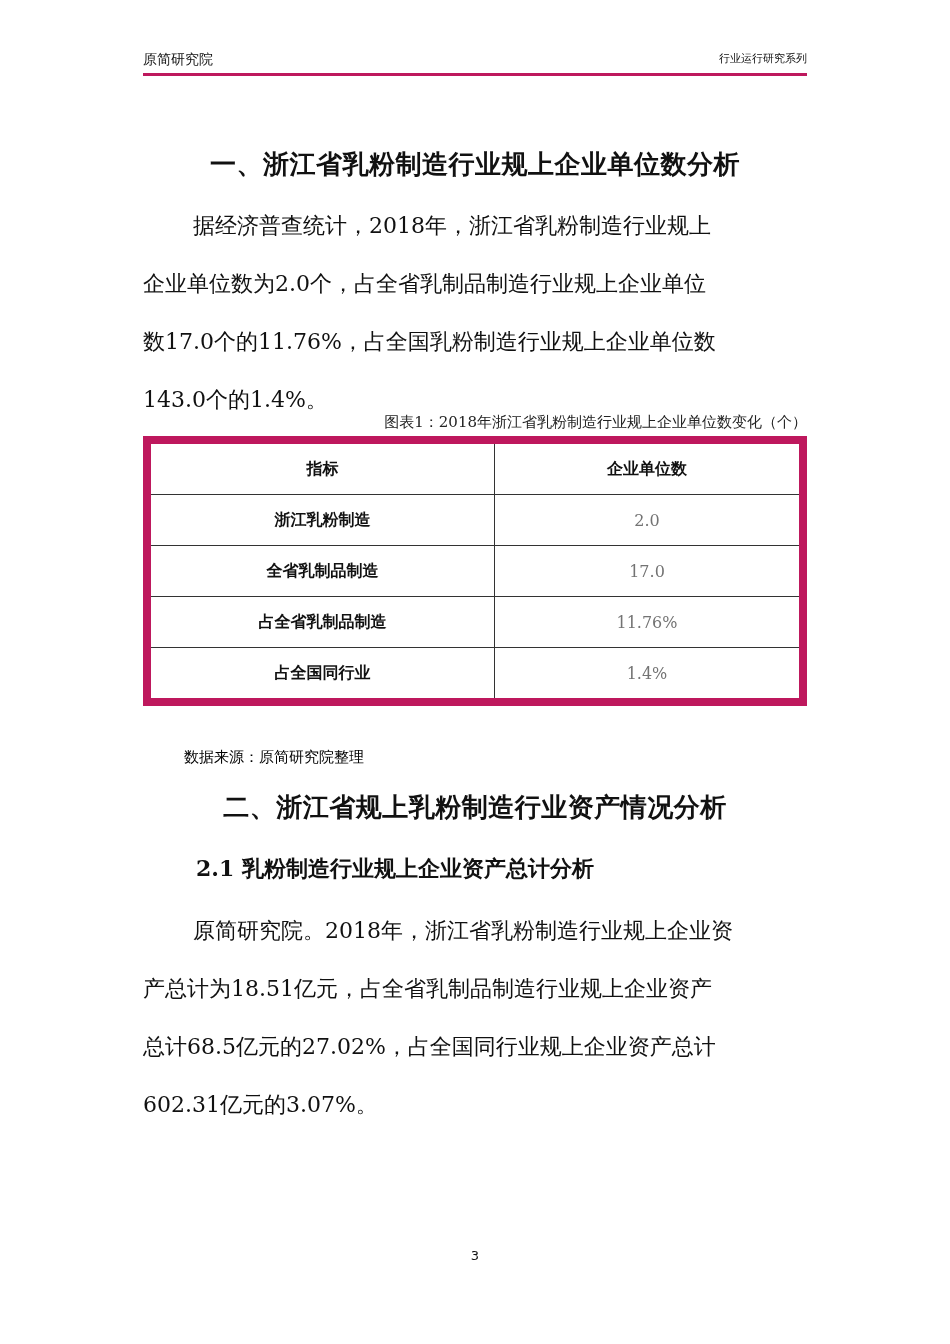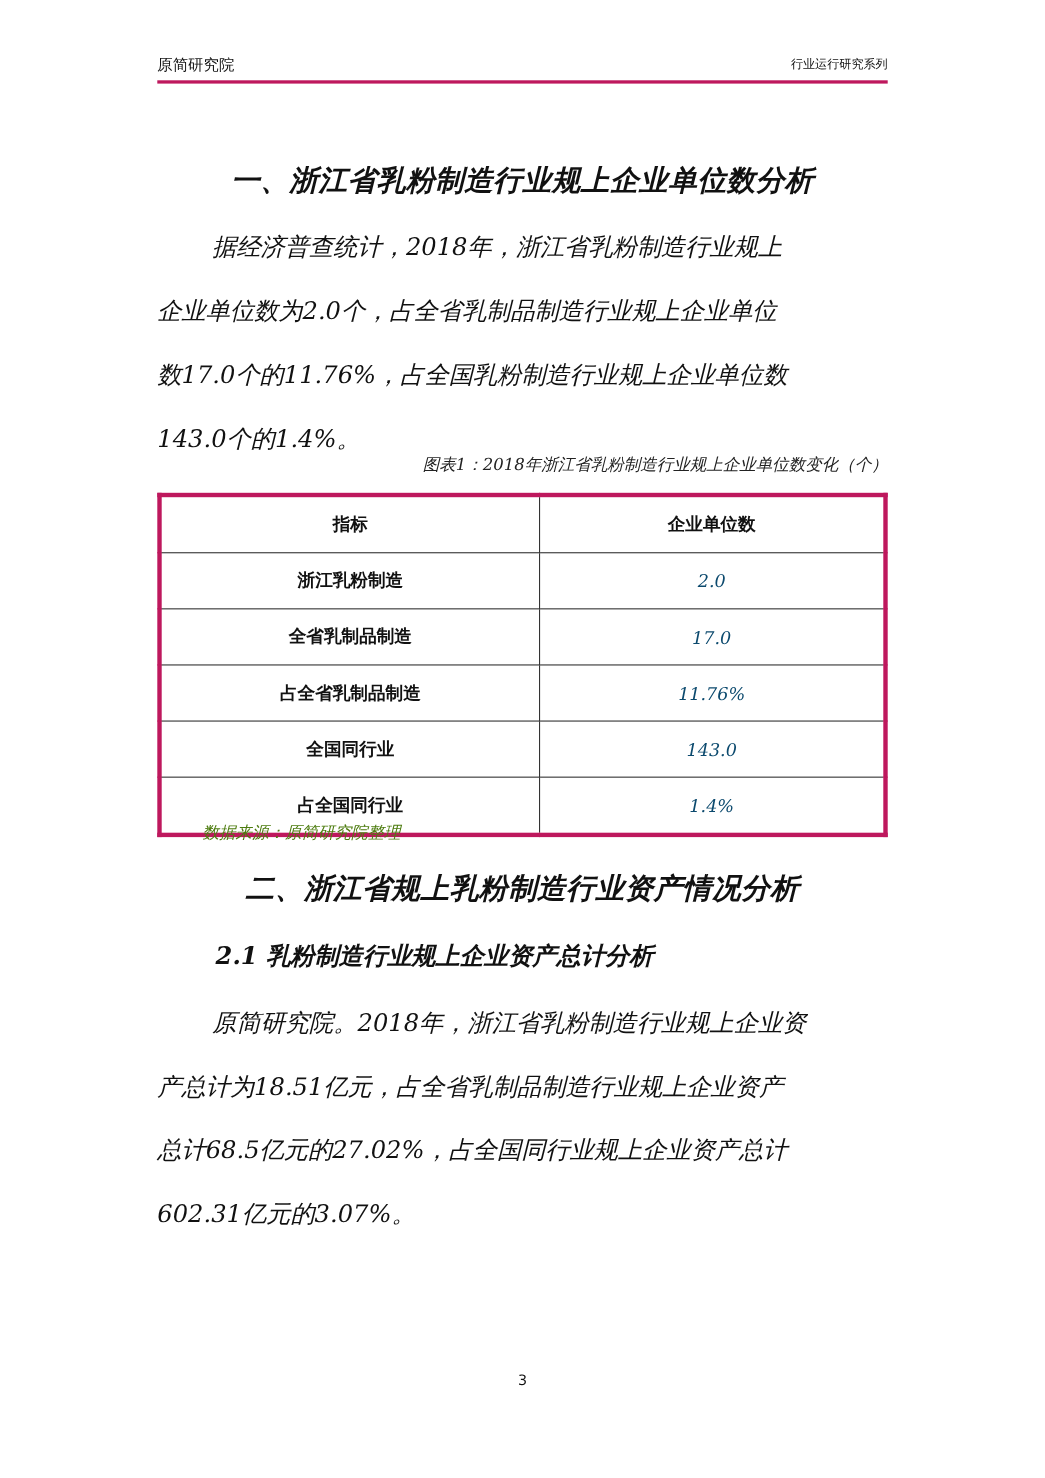--- a/index.html
+++ b/index.html
@@ -1,38 +1,38 @@
 <!DOCTYPE html>
 <html><head>
   <meta charset="utf-8">
   <style>
     html, body { margin: 0; padding: 0; background: #ffffff; }
     body { width: 950px; height: 1344px; position: relative; overflow: hidden; color: #111; }
-    .serif { font-family: "DejaVu Serif", "Liberation Serif", serif; font-style: italic; }
+    .serif { font-family: "DejaVu Serif", "Liberation Serif", serif; }
     .sans { font-family: "DejaVu Sans", "Liberation Sans", sans-serif; }
 
     .header { position: absolute; left: 143px; top: 51px; width: 664px; height: 22px; border-bottom: 3px solid #be185d; }
     .header .left { position: absolute; left: 0; top: 0; font-size: 14px; }
     .header .right { position: absolute; right: 0; top: 0; font-size: 11px; }
 
     .h1 { position: absolute; left: 143px; width: 664px; text-align: center; font-size: 26px; font-weight: bold; letter-spacing: 0.5px; }
     .h2 { position: absolute; left: 196px; font-size: 22px; font-weight: bold; }
 
     .para { position: absolute; left: 143px; width: 664px; font-size: 22px; line-height: 58px; text-align: justify; }
 
     .caption { position: absolute; left: 143px; width: 664px; text-align: right; font-size: 15px; top: 413px; color: #222; }
 
     table.data { position: absolute; left: 143px; top: 436px; width: 664px; border-collapse: collapse; }
     table.data td, table.data th { border: 1px solid #333; height: 50px; text-align: center; font-size: 16px; padding: 0; }
-    table.data { border: 4px solid #be185d; margin-top: 12px; }
+    table.data { border: 8px solid #be185d; }
     table.data th { font-weight: bold; }
     table.data td.label { font-weight: bold; width: 343px; }
-    table.data td.value { color: #0c4a6e; }
+    table.data td.value { color: #737373; }
 
-    .source { position: absolute; left: 184px; top: 748px; font-size: 15px; color: #4d7c0f; }
+    .source { position: absolute; left: 184px; top: 748px; font-size: 15px; color: #000000; }
 
     .pagenum { position: absolute; left: 0; width: 950px; text-align: center; top: 1248px; font-size: 13px; }
   </style>
 </head>
 <body>
 
 <div class="header sans">
   <span class="left">原简研究院</span>
   <span class="right">行业运行研究系列</span>
 </div>
@@ -60,24 +60,20 @@
   </tr>
   <tr>
     <td class="label">全省乳制品制造</td>
     <td class="value serif">17.0</td>
   </tr>
   <tr>
     <td class="label">占全省乳制品制造</td>
     <td class="value serif">11.76%</td>
   </tr>
   <tr>
-    <td class="label">全国同行业</td>
-    <td class="value serif">143.0</td>
-  </tr>
-  <tr>
     <td class="label">占全国同行业</td>
     <td class="value serif">1.4%</td>
   </tr>
 </tbody>
   </table>
 
 <div class="source serif">数据来源：原简研究院整理</div>
 
 <div class="h1 serif" style="top:790px;">二、浙江省规上乳粉制造行业资产情况分析</div>
 

